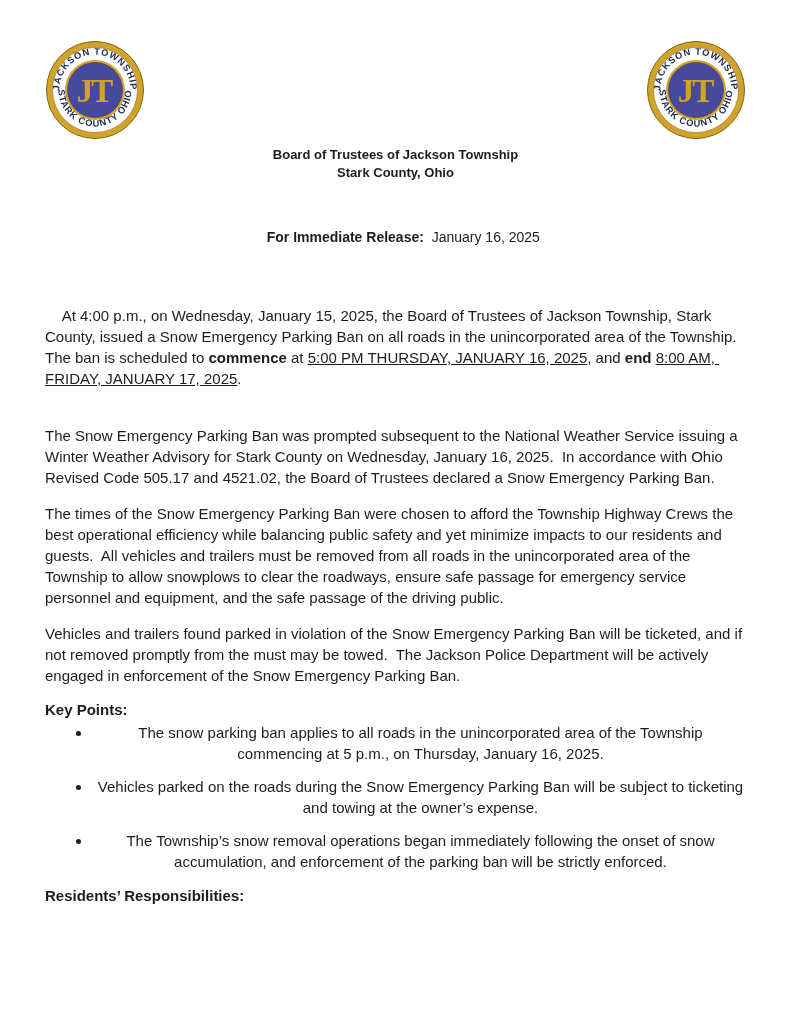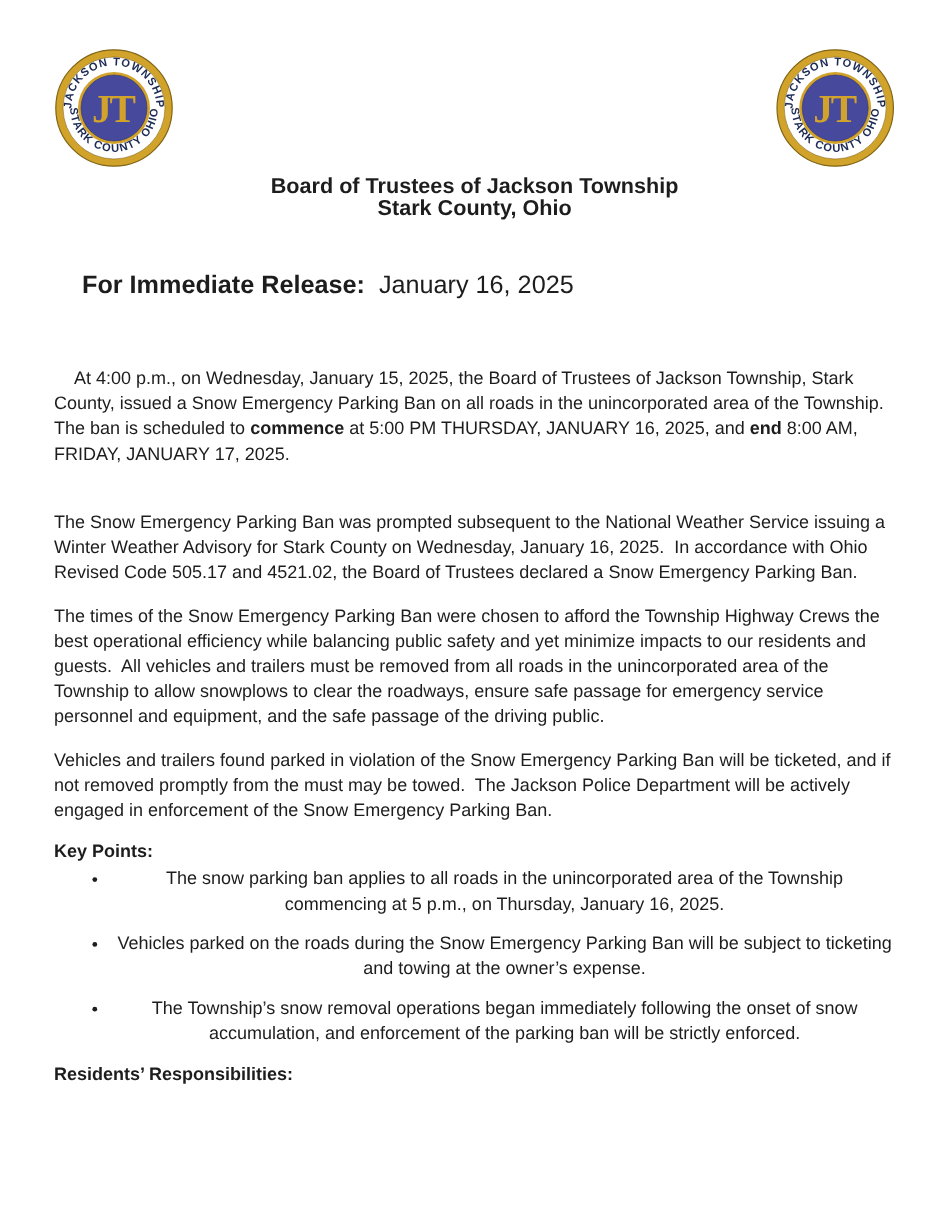--- a/index.html
+++ b/index.html
@@ -9,33 +9,33 @@
     font-family: "Liberation Sans", sans-serif;
     color: #1d1d1d;
     overflow: hidden;
   }
   .page { padding: 40px 45px 40px 45px; box-sizing: border-box; }
 
   
   .header { display: flex; justify-content: space-between; align-items: flex-start; height: 100px; }
   .seal { width: 100px; height: 100px; }
 
-  .title-block { text-align: center; margin-top: 6px; font-weight: 700; font-size: 18px; line-height: 18px; }
+  .title-block { text-align: center; margin-top: 6px; font-weight: 700; font-size: 13px; line-height: 18px; }
 
   
-  .release { margin-top: 24px; font-size: 21px; line-height: 21px; white-space: pre-wrap; }
+  .release { margin-top: 24px; font-size: 14px; line-height: 21px; white-space: pre-wrap; text-align: center; }
   .para { margin-top: 15px; font-size: 15px; line-height: 21px; white-space: pre-wrap; }
   .section-heading { margin-top: 13px; font-size: 15px; line-height: 21px; font-weight: 700; }
   ul.bullets { margin: 2px 0 0 0; padding-left: 47px; font-size: 15px; line-height: 21px; text-align: center; }
   ul.bullets li { margin-bottom: 12px; padding-left: 3px; white-space: pre-wrap; }
   ul.bullets li:last-child { margin-bottom: 0; }
   .closing { margin-top: 32px; font-size: 15px; line-height: 21px; white-space: pre-wrap; }
 
   .b { font-weight: 700; }
-  .u { }
+  .u { text-decoration: underline; }
 
   
   .arc-text { font-family: "Liberation Sans", sans-serif; font-weight: 700; font-size: 9.3px; letter-spacing: 0.9px; }
   .monogram-text { font-family: "Liberation Serif", serif; font-weight: 700; font-size: 33px; letter-spacing: -2px; }
 </style>
 </head>
 <body>
 
 <div class="page">
 

